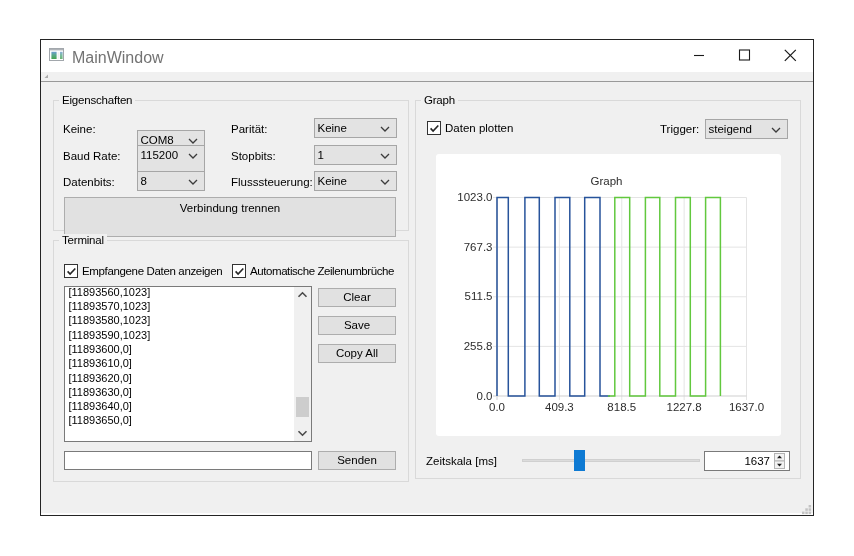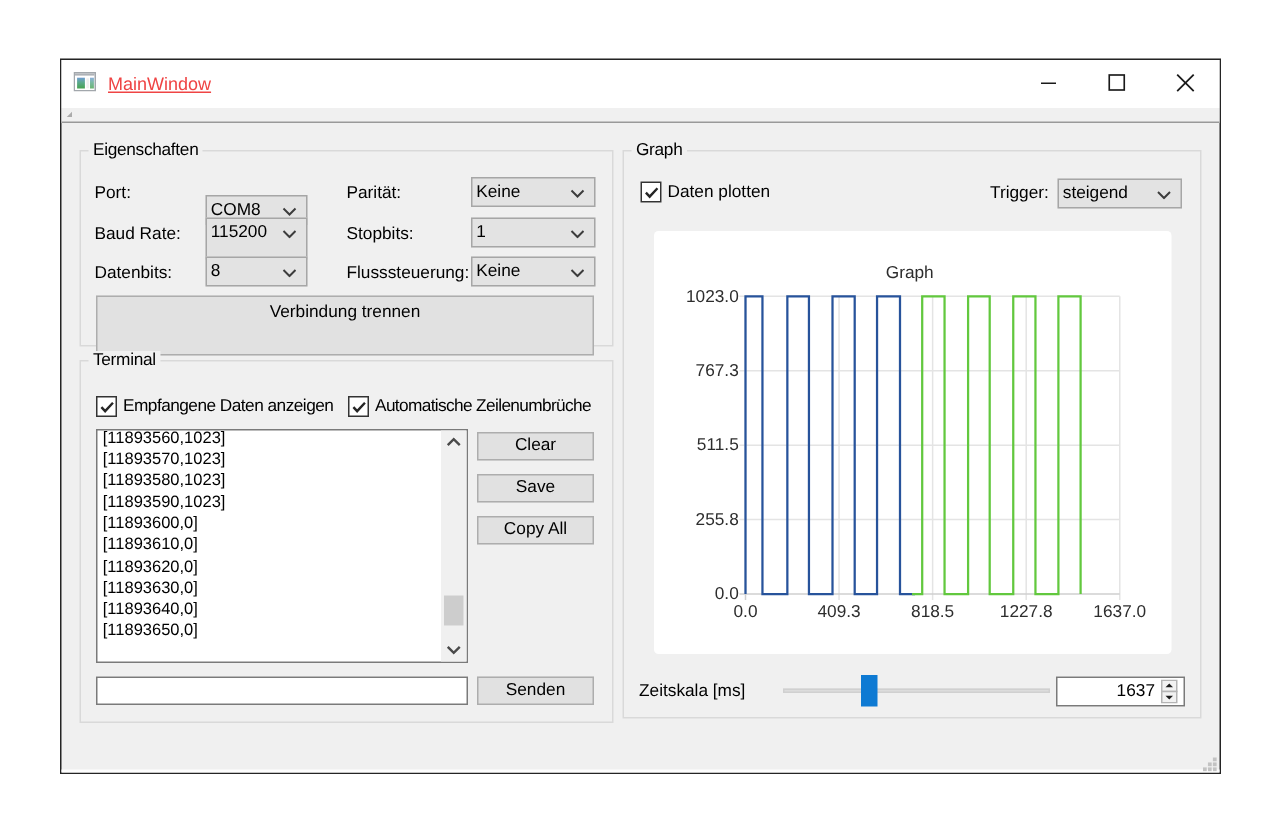--- a/index.html
+++ b/index.html
@@ -1,21 +1,21 @@
 <!DOCTYPE html>
 <html><head>
 <meta charset="utf-8">
 <style>
 * { margin:0; padding:0; box-sizing:border-box; }
 html,body { width:854px; height:556px; background:#ffffff; font-family:"Liberation Sans",sans-serif; }
 .abs { position:absolute; }
 #stage { position:relative; width:854px; height:556px; overflow:hidden; background:#fff; }
 .win { left:40px; top:39px; width:774px; height:477px; border:1px solid #242424; background:#f0f0f0; }
 .titlebar { left:41px; top:40px; width:772px; height:32px; background:#ffffff; }
-.title-text { left:72px; top:49px; font-size:12px; color:#ef4444;text-decoration:underline; }
+.title-text { left:72px; top:49px; font-size:16px; color:#737373; }
 .menustrip { left:41px; top:72px; width:772px; height:10px; background:#f0f0f0; border-bottom:1px solid #999999; }
 .groupbox { border:1px solid #d9d9d9; }
 .gb-title { position:absolute; font-size:11.5px; letter-spacing:-0.2px; color:#000; background:#f0f0f0; padding:0 3px; line-height:12px; }
 .lbl { font-size:11.5px; color:#000; line-height:12px; }
 .combo { background:#e3e3e3; border:1px solid #a6a6a6; font-size:11.5px; color:#000; }
 .combo .ctext { position:absolute; left:2.5px; top:3px; }
 .btn { background:#e1e1e1; border:1px solid #adadad; font-size:11.5px; color:#000; text-align:center; }
 .cb { width:14px; height:14px; background:#fff; border:1.5px solid #333333; }
 .cb svg { position:absolute; left:0.5px; top:0.5px; }
 .listbox { background:#fff; border:1px solid #7a7a7a; }
@@ -50,21 +50,21 @@
     <line x1="94.8" y1="4.8" x2="105.8" y2="15.8" stroke="#1a1a1a" stroke-width="1.2"></line>
     <line x1="105.8" y1="4.8" x2="94.8" y2="15.8" stroke="#1a1a1a" stroke-width="1.2"></line>
   </svg>
   <div class="abs menustrip"></div>
   <svg class="abs" style="left:43.5px; top:73.5px;" width="6" height="6">
     <path d="M0.5,4 L4,4 L4,0.5 Z" fill="#ababab"></path>
   </svg>
 
   <div class="abs groupbox" style="left:53px; top:100px; width:356px; height:131px;"></div>
   <div class="abs gb-title" style="left:59px; top:94px;">Eigenschaften</div>
-  <div class="abs lbl" style="left:63px; top:123px;">Port:</div>
+  <div class="abs lbl" style="left:63px; top:123px;">Keine:</div>
   <div class="abs lbl" style="left:63px; top:150px;">Baud Rate:</div>
   <div class="abs lbl" style="left:63px; top:176px;">Datenbits:</div>
   <div class="abs lbl" style="left:231px; top:123px;">Parität:</div>
   <div class="abs lbl" style="left:231px; top:150px;">Stopbits:</div>
   <div class="abs lbl" style="left:231px; top:176px;">Flusssteuerung:</div>
 
   <div class="abs combo" style="left:137px; top:118px; width:68px; height:20px;margin-top:12px;">
       <span class="ctext">COM8</span>
       <svg style="position:absolute; right:6px; top:7px;" width="10" height="6">
         <path d="M1,1 L5,5 L9,1" fill="none" stroke="#3c3c3c" stroke-width="1.3"></path>

